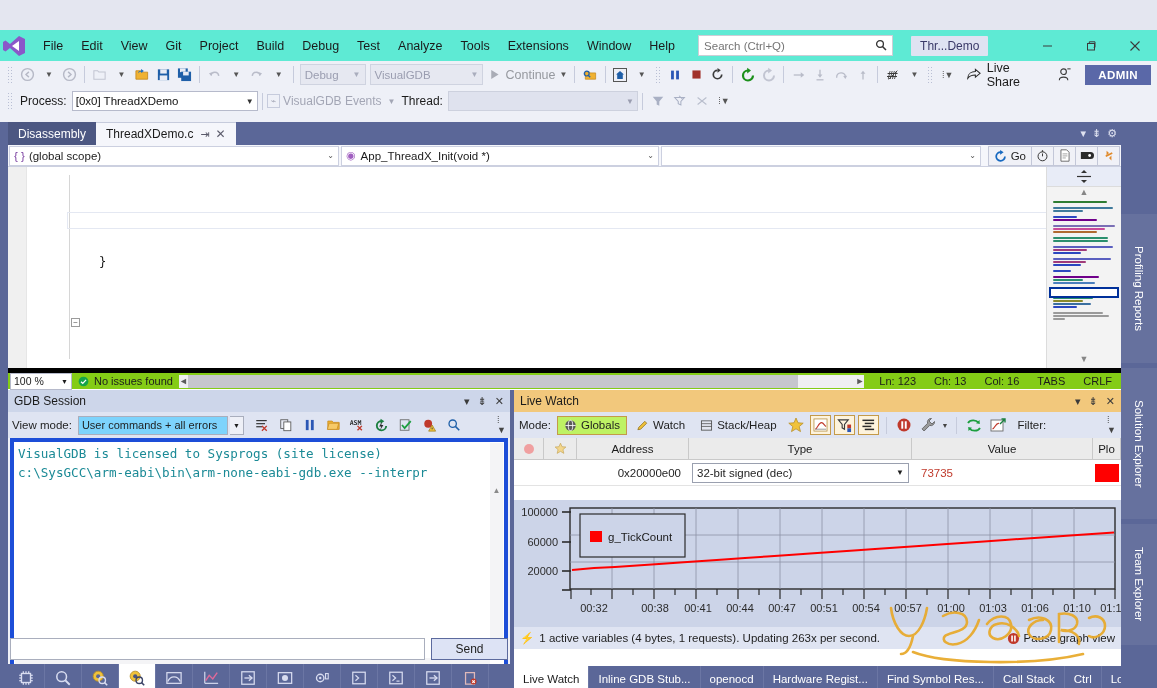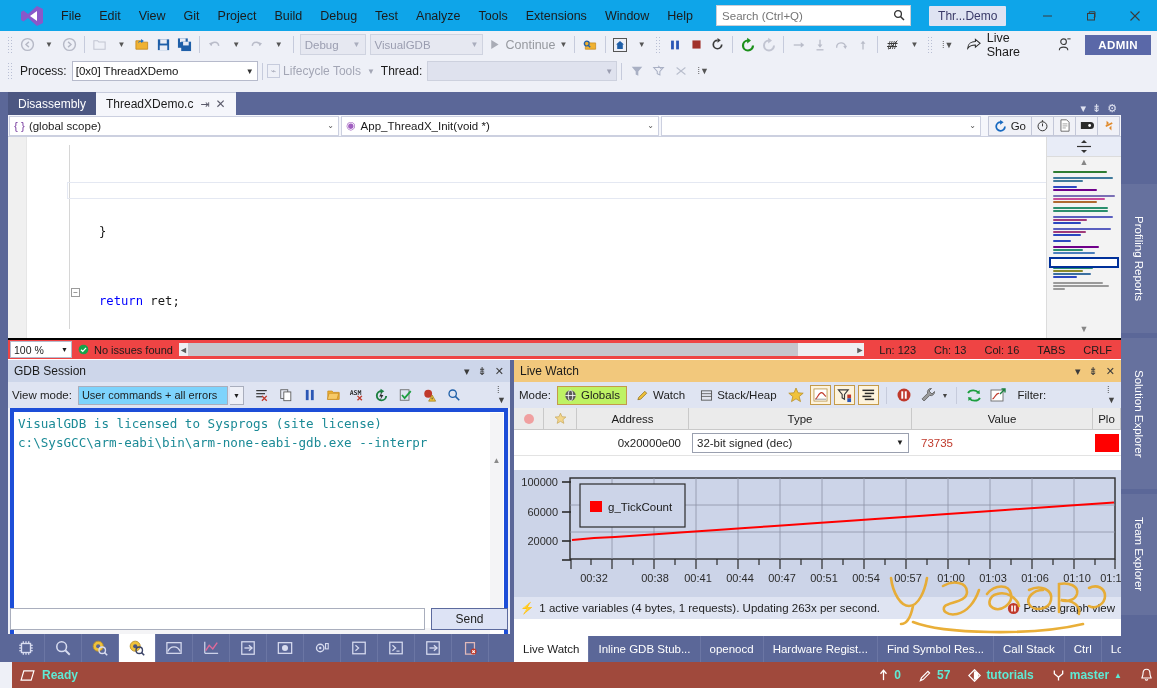--- a/index.html
+++ b/index.html
@@ -8,22 +8,23 @@
     font-family: "Liberation Sans", sans-serif;
     font-size: 12px;
     background: #e4e6f0;
     color: #1e1e1e;
     -webkit-font-smoothing: antialiased;
   }
   .app { position:relative; width:1157px; height:688px; background:#eef0f7; }
 
   
   .titlebar {
-    height:31px; background:#0ea5e9; display:flex; align-items:center;
-    padding-left:20px;
+    height:31px; background:#5eead4; display:flex; align-items:center;
+    padding-left:2px;
+    margin-top:30px;
   }
   .vs-logo { width:24px; height:22px; position:relative; margin-right:8px; }
   .menu-items { display:flex; align-items:center; }
   .menu-item {
     padding:4px 9px; font-size:12.5px; color:#1b1b1b; cursor:default; white-space:nowrap;
   }
   .search-wrap {
     margin-left:14px; width:195px; height:21px; background:#fff; border:1px solid #ccced6;
     display:flex; align-items:center; padding:0 5px; position:relative;
   }
@@ -76,21 +77,21 @@
     width:190px; height:20px; background:#dfe2ee; border:1px solid #cdd1de; display:flex;
     align-items:center; padding:0 3px; font-size:11.5px; color:#9a9db0;
   }
   .dis { color:#a3a6b5; }
 
   
   .mainarea { position:absolute; left:0; top:92px; width:1157px; height:570px; background:#5b6798; }
 
   
   .editor-dock { position:absolute; left:8px; top:0; width:1113px; height:268px; background:#fff; }
-  .tabstrip { height:23px; background:#5b6798; display:flex; align-items:flex-end; position:relative;}
+  .tabstrip { height:23px; background:#5b6798; display:flex; align-items:center; position:relative;}
   .tab {
     height:23px; padding:0 10px; display:flex; align-items:center; font-size:12px;
     color:#fff; background:#5b6798; cursor:default;
   }
   .tab.inactive { background:#4c5782; }
   .tab.active { background:#f5f6fb; color:#1b1b1b; border-top:1px solid #c6cbdc; }
   .tab .pin { margin-left:7px; font-size:11px; color:#5a5a6a; }
   .tab .x { margin-left:6px; font-size:12px; color:#5a5a6a; }
   .tabstrip-right { margin-left:auto; display:flex; align-items:center; padding-right:4px; gap:6px;}
   .tsr-icon { color:#dfe2f0; font-size:11px; cursor:default; }
@@ -131,22 +132,22 @@
   .minimap {
     width:75px; background:#f3f3f3; border-left:1px solid #dcdcdc; position:relative;
   }
   .mm-head { height:20px; background:#e8ecf7; border-bottom:1px solid #dcdcdc;
              display:flex; align-items:center; justify-content:center; }
   .mm-line { height:2px; margin:1px 6px; border-radius:1px; }
   .mm-hl { position:absolute; left:2px; right:2px; height:11px; border:2px solid #00309a; background:#fff;}
   .vbar-arrow { text-align:center; color:#868686; font-size:9px; }
 
   .ed-status {
-    height:21px; background:#ef4444; display:flex; align-items:center; font-size:11px;
-    color:#1b1b1b; border-top:2px solid #000000;
+    height:21px; background:#84cc16; display:flex; align-items:center; font-size:11px;
+    color:#1b1b1b; border-top:5px solid #000000;
   }
   .zoom-box { width:62px; height:17px; background:#fff; border:1px solid #b6bacb; display:flex;
               align-items:center; padding:0 3px; margin:0 6px 0 2px; font-size:10.5px;}
   .hscroll { flex:1; height:13px; background:#efeff2; position:relative; margin:0 6px; display:flex;
              align-items:center; }
   .hscroll .thumb { position:absolute; left:9px; width:610px; height:13px; background:#c6c6cd; }
   .hs-arrow { font-size:9px; color:#5b5b5b; }
   .stat-cell { padding:0 9px; white-space:nowrap; }
 
   
@@ -479,21 +480,21 @@
   <div class="toolbar2">
     <div class="grip"></div>
     <span class="lbl">Process:</span>
     <div class="proc-combo">
       <span>[0x0] ThreadXDemo</span>
       <span class="carr" style="margin-left:auto;font-size:8px;color:#333">▼</span>
     </div>
     <div class="tb-sep"></div>
     <div style="display:flex;align-items:center">
       <span style="border:1px solid #c6cbdc;padding:1px 3px;font-size:9px;color:#a3a6b5">⌁</span>
-      <span class="lbl dis">Lifecycle Tools</span>
+      <span class="lbl dis">VisualGDB Events</span>
       <span class="caret dis">▼</span>
     </div>
     <span class="lbl" style="margin-left:6px">Thread:</span>
     <div class="thread-combo">
       <span></span>
       <span class="carr" style="margin-left:auto;font-size:8px">▼</span>
     </div>
     <div class="tb-sep"></div>
     <div class="tb-btn">
       <svg width="14" height="14" viewBox="0 0 16 16">
@@ -593,21 +594,20 @@
 
       <div class="codewrap">
         <div class="indicator-margin"></div>
         <div class="code">
           <div class="structline"></div>
           <div class="curline"></div>
           <div class="collapser" style="top:151px">−</div>
 <div style="position:relative;z-index:2;">
 <div><span style="padding-left:66px"></span><span>}</span></div>
 <div>&nbsp;</div>
-<div><span style="padding-left:66px"></span><span class="kw">return</span><span> ret;</span></div>
 
 
 
 
 
 
 
 
 
 </div>

